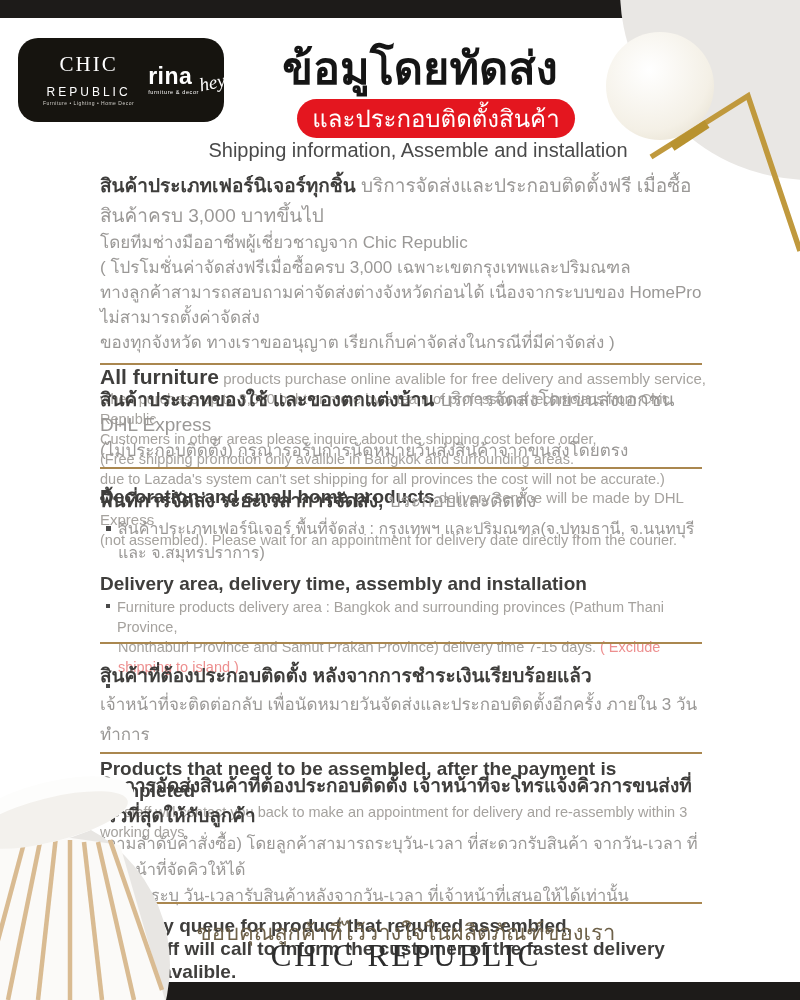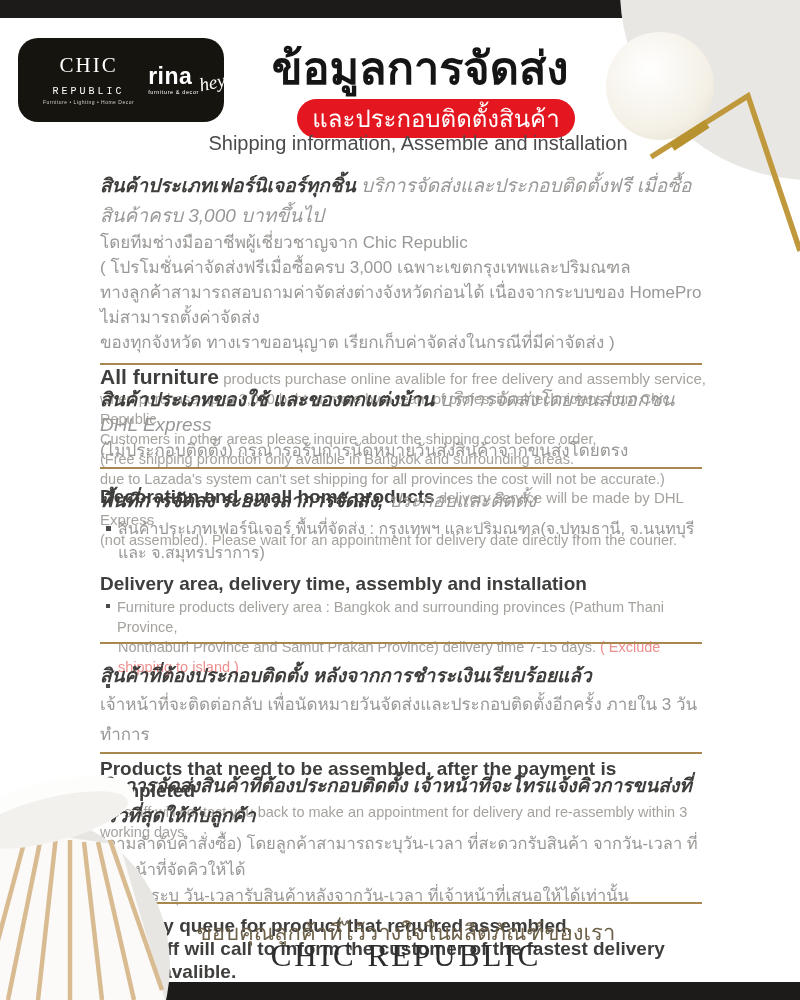--- a/index.html
+++ b/index.html
@@ -11,35 +11,35 @@
   #top-bar{top:0;height:18px;}
   #bottom-bar{top:982px;height:18px;}
   
   #circle-tr{left:620px;top:-200px;width:380px;height:380px;border-radius:50%;
              background:#e9e7e4;}
   
   #logo-box{left:18px;top:38px;width:206px;height:84px;background:#16140f;border-radius:20px;
             display:flex;align-items:center;justify-content:center;gap:14px;color:#fff;}
   .chic-logo{text-align:center;line-height:1;}
   .chic-top{font-family:"Liberation Serif","DejaVu Serif",serif;font-size:21px;letter-spacing:2px;}
-  .chic-bottom{font-family:Liberation Mono, monospace;font-size:10px;letter-spacing:3px;margin-top:11px;}
+  .chic-bottom{font-family:Liberation Sans, sans-serif;font-size:12px;letter-spacing:3px;margin-top:11px;}
   .chic-tag{font-size:5px;color:#cfcdc8;letter-spacing:.5px;margin-top:3px;}
   .rina-logo{text-align:left;line-height:1;position:relative;}
   .rina-main{font-size:23px;font-weight:bold;letter-spacing:.5px;}
   .rina-sub{font-size:5.5px;letter-spacing:.6px;margin-top:2px;}
   .rina-script{font-family:"Liberation Serif","DejaVu Serif",serif;font-style:italic;font-size:19px;
                position:absolute;right:-26px;top:8px;transform:rotate(-12deg);}
   
   #page-title{left:230px;top:32px;width:380px;text-align:center;font-size:45px;font-weight:800;color:#151515;}
   #badge{left:297px;top:99px;width:278px;height:39px;background:#e4161f;border-radius:20px;
          color:#ffffff;font-size:24px;display:flex;align-items:center;justify-content:center;}
-  #subtitle{left:110px;top:132px;width:616px;text-align:center;font-size:20px;color:#4a4a4a;}
+  #subtitle{left:110px;top:139px;width:616px;text-align:center;font-size:20px;color:#4a4a4a;}
   
   .sec{left:100px;width:615px;}
-  .th-head{font-size:19px;font-weight:bold;color:#3f3e3c;font-style:italic;}
+  .th-head{font-size:19px;font-weight:bold;color:#3f3e3c;}
   .th-head .lite{font-weight:normal;color:#9a9896;}
   .th-body{font-size:17px;color:#9a9896;line-height:25px;}
   .en-head{font-size:19px;font-weight:bold;color:#3f3e3c;}
   .en-head .lite{font-weight:normal;color:#a5a29e;font-size:15px;}
   .en-body{font-size:14.5px;color:#a5a29e;line-height:20px;}
   .bullets{margin-top:2px;}
   .b-row{display:flex;}
   .b-dot{width:5px;height:5px;background:#4a4a4a;margin:9px 7px 0 6px;flex:none;}
   .b-dot.sm{margin-top:7px;width:4px;height:4px;}
   .b-ind{padding-left:18px;}
@@ -76,21 +76,21 @@
     <div class="chic-bottom">REPUBLIC</div>
     <div class="chic-tag">Furniture • Lighting • Home Decor</div>
   </div>
   <div class="rina-logo">
     <div class="rina-main">rina</div>
     <div class="rina-sub">furniture &amp; decor</div>
     <div class="rina-script">hey</div>
   </div>
 </div>
 
-<div class="abs" id="page-title">ข้อมูลการจัดส่ง</div>
+<div class="abs" id="page-title">ข้อมูโดยทัดส่ง</div>
 <div class="abs" id="badge">และประกอบติดตั้งสินค้า</div>
 <div class="abs" id="subtitle">Shipping information, Assemble and installation</div>
 
 <div class="abs sec" style="top:170px;">
   <div class="th-head"><span>สินค้าประเภทเฟอร์นิเจอร์ทุกชิ้น</span><span class="lite"> บริการจัดส่งและประกอบติดตั้งฟรี เมื่อซื้อสินค้าครบ 3,000 บาทขึ้นไป</span></div>
   <div class="th-body">โดยทีมช่างมืออาชีพผู้เชี่ยวชาญจาก Chic Republic</div>
   <div class="th-body">( โปรโมชั่นค่าจัดส่งฟรีเมื่อซื้อครบ 3,000 เฉพาะเขตกรุงเทพและปริมณฑล</div>
   <div class="th-body">ทางลูกค้าสามารถสอบถามค่าจัดส่งต่างจังหวัดก่อนได้ เนื่องจากระบบของ HomePro ไม่สามารถตั้งค่าจัดส่ง</div>
   <div class="th-body">ของทุกจังหวัด ทางเราขออนุญาต เรียกเก็บค่าจัดส่งในกรณีที่มีค่าจัดส่ง )</div>
   <div class="en-head" style="margin-top:10px;font-size:21px;"><span>All furniture</span><span class="lite"> products purchase online avalible for free delivery and assembly service,</span></div>

